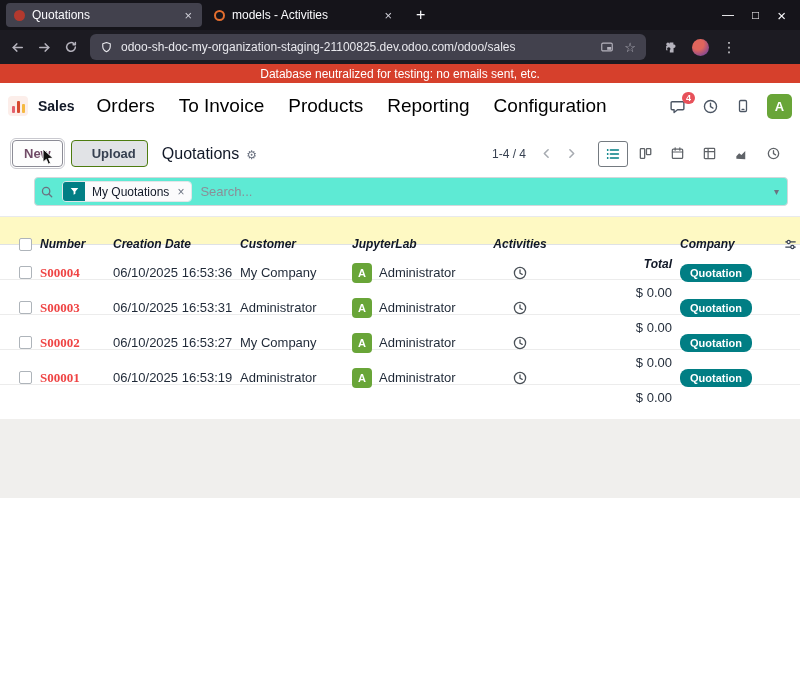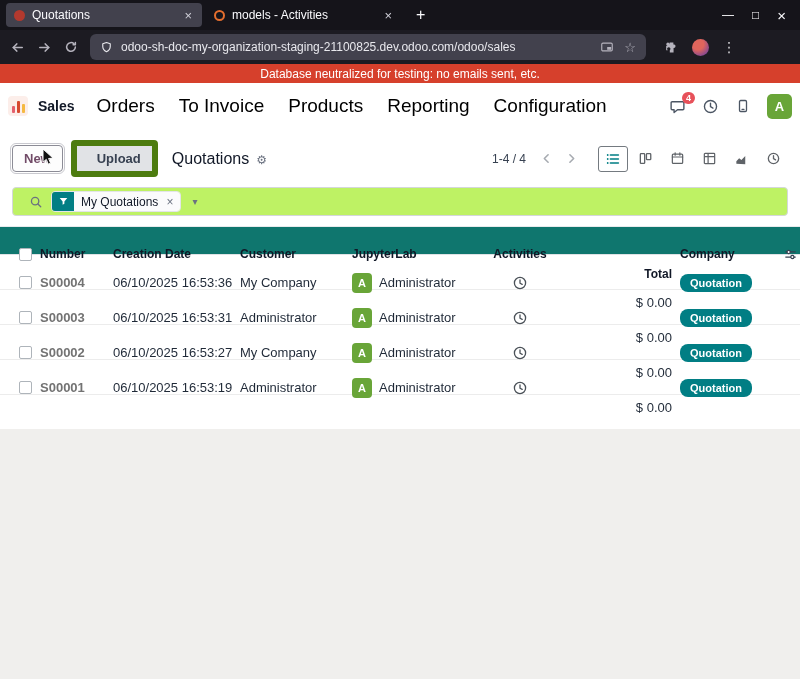--- a/index.html
+++ b/index.html
@@ -1,17 +1,17 @@
 <!DOCTYPE html>
 <html style="--accent: #017e84; --badge: #017e84; --banner: #d6402c; --avatar: #69a538;"><head>
 <meta charset="utf-8">
 <style>
   * { box-sizing: border-box; margin: 0; padding: 0; }
   body { margin: 0; font-family: "Liberation Sans", sans-serif; }
-  .screen { width: 800px; height: 679px; position: relative; overflow: hidden;
+  .screen { width: 800px; height: 498px; position: relative; overflow: hidden;
             display: flex; flex-direction: column; background: #f0efed; }
 
   
   .tabbar { height: 30px; background: #15141a; display: flex; align-items: center;
             padding: 0 6px; gap: 4px; flex: none; }
   .tab { display: flex; align-items: center; gap: 7px; height: 24px; width: 196px;
          padding: 0 8px; border-radius: 4px; color: #fbfbfe; font-size: 12px; }
   .tab.active { background: #42414d; }
   .tab-title { white-space: nowrap; overflow: hidden; text-overflow: ellipsis; flex: 1; }
   .favicon { width: 11px; height: 11px; border-radius: 50%; flex: none; }
@@ -53,60 +53,60 @@
   .nav-avatar { width: 25px; height: 25px; border-radius: 5px; background: var(--avatar, #69a538);
                 color: #fff; font-size: 13px; font-weight: 700;
                 display: flex; align-items: center; justify-content: center; }
 
   
   .app-body { background: #fff; flex: none; }
   .control-panel { display: flex; align-items: center; padding: 11px 12px 7px 12px; }
   .btn { font-size: 13px; font-weight: 600; border-radius: 4px; padding: 5px 11px; }
   .btn-new { background: #fdfdfd; color: #714b67; border: 1px solid #8c8c96;
              outline: 1px solid #c9c9cf; outline-offset: 1px; }
-  .btn-upload { background: #e1e3e6; color: #374151; border: 6px solid #4d7c0f; margin-left: 8px; padding-left: 20px; }
+  .btn-upload { background: #e1e3e6; color: #374151; border: 1px solid #4d7c0f; margin-left: 8px; padding-left: 20px; }
   .cp-title { display: flex; align-items: baseline; gap: 7px; margin-left: 14px;
               font-size: 16px; font-weight: 500; color: #111827; }
   .cp-gear { font-size: 12px; color: #6b7280; }
   .cp-right { margin-left: auto; display: flex; align-items: center; }
   .pager-text { font-size: 12px; color: #374151; margin-right: 8px; }
   .pager-btn { color: #a7abb1; padding: 0 5px; }
   .view-switcher { display: flex; align-items: center; margin-left: 14px; gap: 2px; }
   .vs-btn { width: 30px; height: 26px; display: flex; align-items: center; justify-content: center;
             color: #5f6368; border: 1px solid transparent; border-radius: 3px; }
   .vs-btn.active { color: var(--accent, #017e84); border-color: #747a80; }
 
   
   .search-wrap { padding: 3px 12px 10px 12px; }
-  .search-bar { height: 29px; border: 1px solid #d4d7da; border-radius: 4px; background: #bef264;
-                display: flex; align-items: center; padding: 0 16px; gap: 8px; }
+  .search-bar { height: 29px; border: 1px solid #d4d7da; border-radius: 4px; background: #5eead4;
+                display: flex; align-items: center; padding: 0 5px; gap: 8px; margin-left: 22px; }
   .search-mag { color: #6b7280; }
   .facet { display: flex; align-items: stretch; height: 21px; border-radius: 4px; overflow: hidden;
            border: 1px solid #e3e5e8; }
   .facet-icon { background: var(--accent, #017e84); color: #fff; width: 22px;
                 display: flex; align-items: center; justify-content: center; }
   .facet-label { padding: 0 7px; font-size: 12px; color: #111827; background: #fbfbfc;
                  display: flex; align-items: center; }
   .facet-remove { background: #fbfbfc; color: #6b7280; font-size: 12px; padding: 0 7px 0 1px;
                   display: flex; align-items: center; }
   .search-input { flex: 1; border: 0; outline: 0; font-size: 13px; color: #374151;
                   font-family: "Liberation Sans", sans-serif; background: transparent; }
   .search-input::placeholder { color: #8a8f98; }
   .search-caret { color: #6b7280; font-size: 10px; padding: 0 3px; }
 
   
   .lgrid { display: grid; grid-template-columns: 40px 73px 127px 112px 128px 80px 112px 108px 1fr;
            align-items: center; }
-  .lheader { height: 29px; background: #0f766e; border-top: 1px solid #e8eaec;
-             border-bottom: 1px solid #dfe2e5; font-size: 12px; font-weight: 700; color: #111827; }
+  .lheader { height: 29px; background: #fef9c3; border-top: 1px solid #e8eaec;
+             border-bottom: 1px solid #dfe2e5; font-size: 12px; font-weight: 700; color: #111827; font-style: italic; }
   .lrow { height: 35px; border-bottom: 1px solid #ececec; font-size: 13px; color: #1f2937; background: #fff; }
   .lfooter { height: 34px; font-size: 13px; color: #111827; background: #fff; }
   .cb { width: 13px; height: 13px; border: 1px solid #aeb4ba; border-radius: 2px;
         background: #fff; margin-left: 19px; }
-  .cell-number { font-weight: 700; color: #737373; }
+  .cell-number { font-weight: 700; color: #ef4444; font-family: Liberation Serif, serif; }
   .cell-sp { display: flex; align-items: center; gap: 7px; }
   .sp-avatar { width: 20px; height: 20px; border-radius: 4px; background: var(--avatar, #69a538);
                color: #fff; font-size: 11px; font-weight: 700;
                display: flex; align-items: center; justify-content: center; flex: none; }
   .cell-act { display: flex; justify-content: center; color: #495057; }
   .cell-total { text-align: right; margin-top: 40px; }
   .cell-status { padding-left: 8px; }
   .badge { display: inline-block; background: var(--badge, #017e84); color: #fff; font-size: 11px;
            font-weight: 600; padding: 3px 10px; border-radius: 8px; }
   .cell-adjust { display: flex; justify-content: center; color: #374151; }
@@ -297,20 +297,21 @@
         </span>
         <span class="facet">
           <span class="facet-icon">
             <svg width="11" height="11" viewBox="0 0 16 16">
                 <path d="M2.5 3h11L9.3 7.9v3.3L6.7 12.6V7.9z" fill="currentColor"></path>
               </svg>
           </span>
           <span class="facet-label">My Quotations</span>
           <span class="facet-remove">×</span>
         </span>
+        <input class="search-input" placeholder="Search..." style="">
         <span class="search-caret">▾</span>
       </div>
     </div>
 
     <div class="lgrid lheader">
       <span class="cb"></span>
       <span>Number</span>
       <span>Creation Date</span>
       <span>Customer</span>
       <span>JupyterLab</span>

